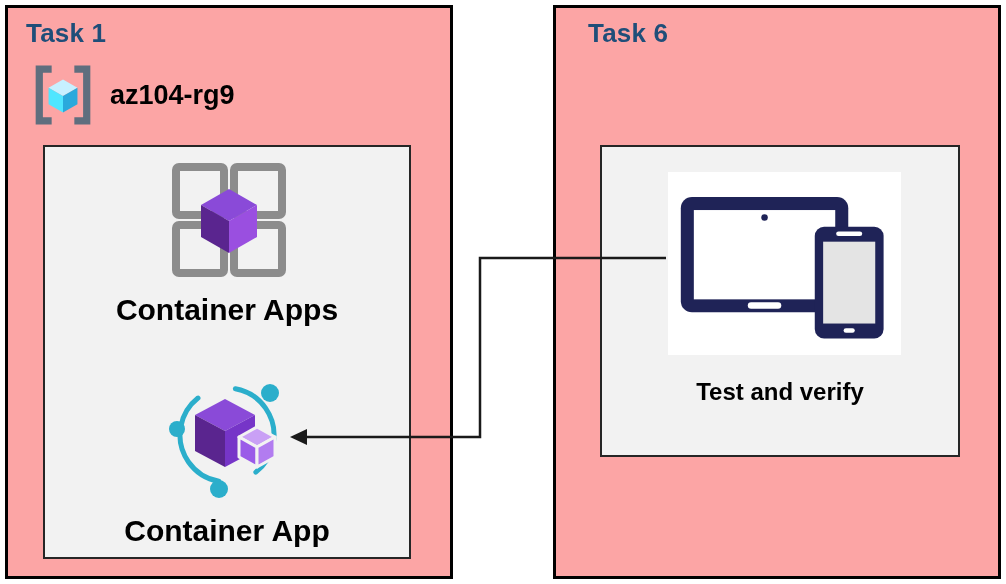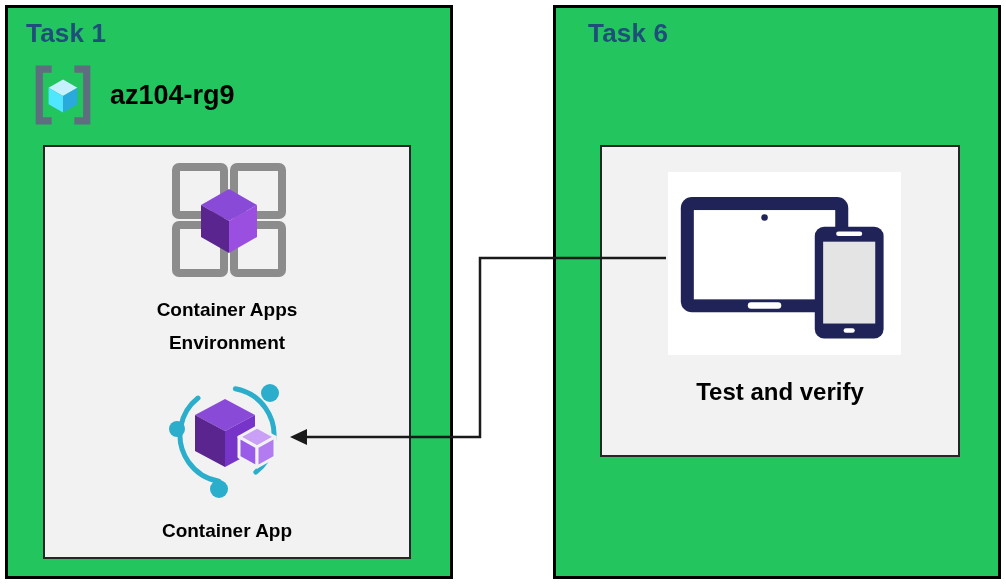--- a/index.html
+++ b/index.html
@@ -8,21 +8,21 @@
 
   .canvas {
     position:relative;
     width:1006px; height:584px;
     background:#ffffff;
     overflow:hidden;
   }
 
   .task-box {
     position:absolute; top:5px; height:574px;
-    background:#22c55e;
+    background:#fca5a5;
     border:3px solid #000000;
   }
   .task1 { left:5px;  width:448px; }
   .task2 { left:553px; width:448px; }
 
   .task-title {
     position:absolute; top:10px;
     font-size:26px; font-weight:bold;
     color:#1F4E79;
     letter-spacing:0.2px;
@@ -51,21 +51,21 @@
     left:44px; top:137px; width:360px; height:312px;
   }
 
   .icon-abs { position:absolute; display:block; }
   .icon-env { left:119px; top:14px; width:130px; height:128px; }
   .icon-app { left:122px; top:226px; width:124px; height:126px; }
 
   .diagram-label {
     position:absolute; left:0; width:100%;
     text-align:center;
-    font-size:19px; font-weight:bold; color:#000000;
+    font-size:30px; font-weight:bold; color:#000000;
     line-height:33px;
   }
   .label-env { top:146px; }
   .label-app { top:367px; }
   .label-test { top:228px; font-size:24px; }
 
   .white-patch {
     position:absolute; left:66px; top:25px;
     width:233px; height:183px;
     background:#ffffff;
@@ -108,21 +108,20 @@
           <rect x="12" y="64" width="48" height="48" rx="3"></rect>
           <rect x="70" y="64" width="48" height="48" rx="3"></rect>
         </g>
         <polygon points="65,28 93,44 65,60 37,44" fill="#8A4AD8"></polygon>
         <polygon points="37,44 65,60 65,92 37,76" fill="#5A258F"></polygon>
         <polygon points="93,44 65,60 65,92 93,76" fill="#9A4FE0"></polygon>
       </svg>
 
       <div class="diagram-label label-env">
         <div>Container Apps</div>
-        <div>Environment</div>
       </div>
 
       <svg class="icon-abs icon-app" viewBox="0 0 124 126">
         <circle cx="60" cy="62" r="47" fill="none" stroke="#2BAECB" stroke-width="5" stroke-dasharray="108 39.65" stroke-linecap="round" transform="rotate(100 60 62)"></circle>
         <circle cx="103" cy="20" r="9" fill="#2BAECB"></circle>
         <circle cx="10" cy="56" r="8" fill="#2BAECB"></circle>
         <circle cx="52" cy="116" r="9" fill="#2BAECB"></circle>
 
         <polygon points="58,26 88,42 58,58 28,42" fill="#8A4AD8"></polygon>
         <polygon points="28,42 58,58 58,94 28,78" fill="#5A258F"></polygon>

